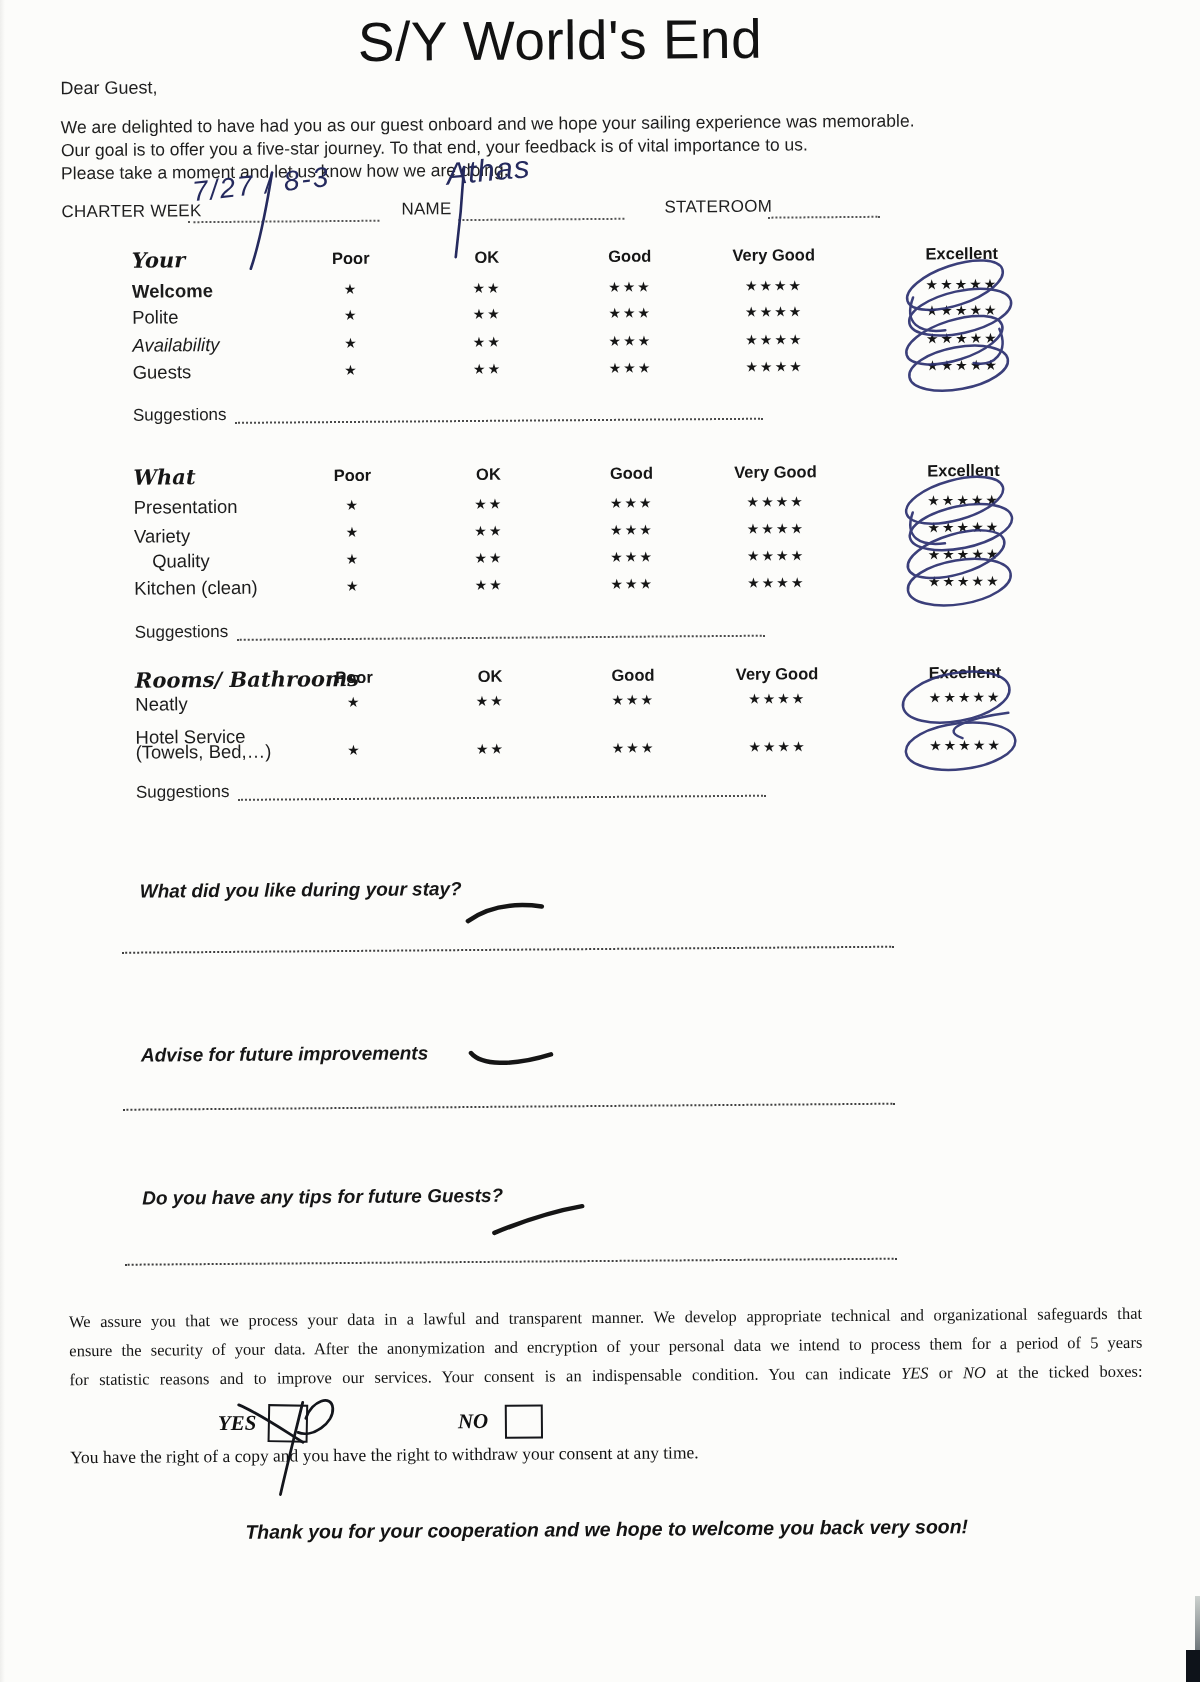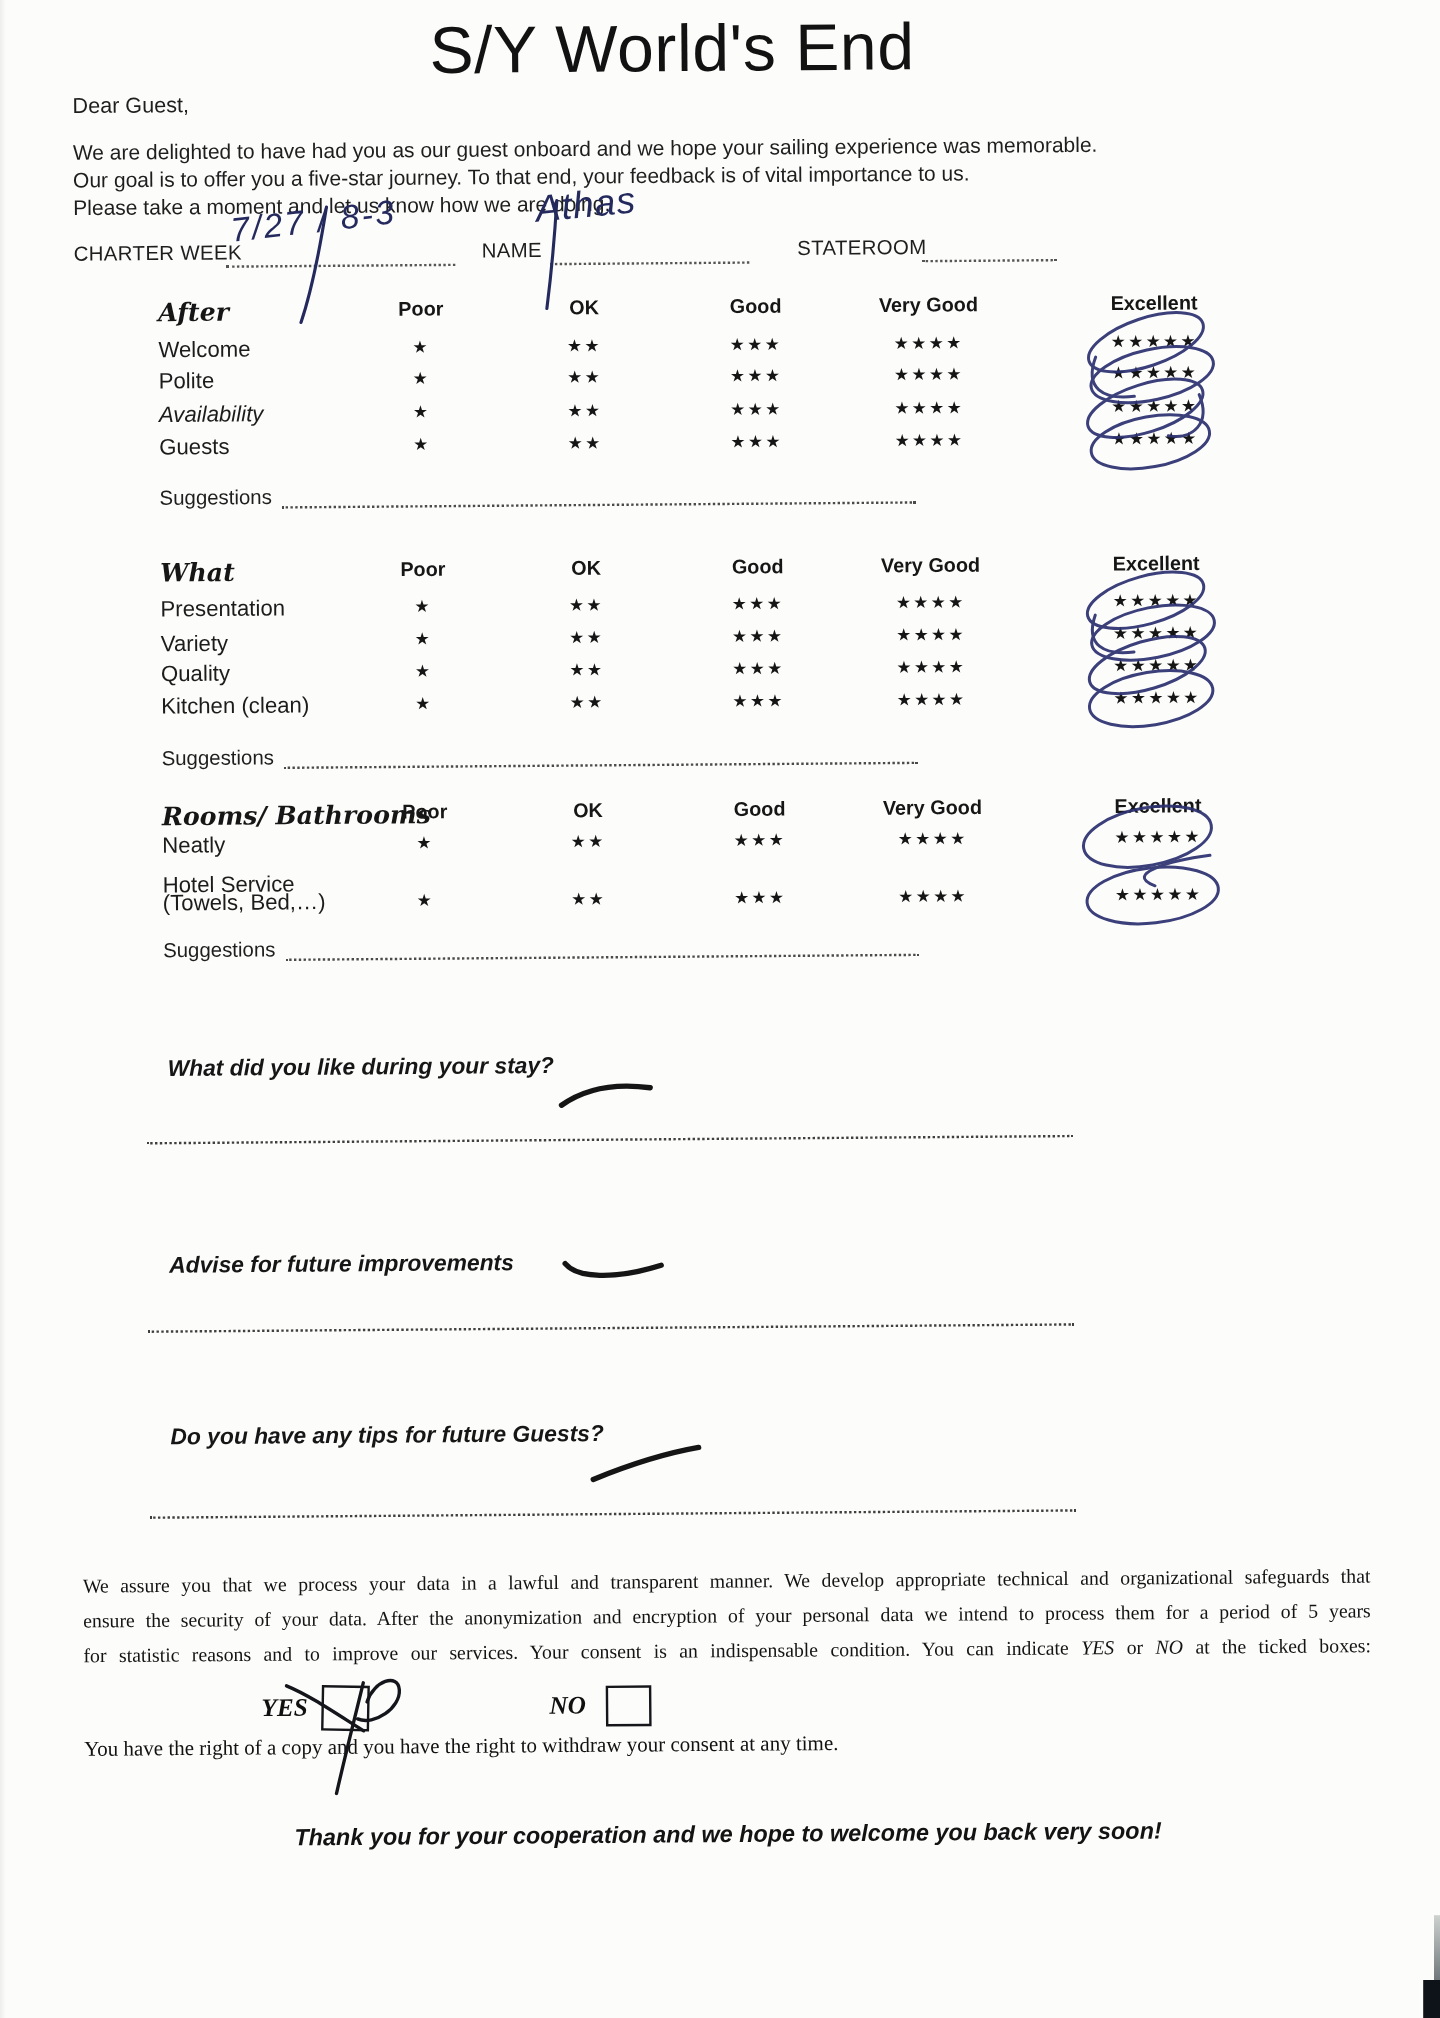--- a/index.html
+++ b/index.html
@@ -58,27 +58,27 @@
     <div class="abs fieldlabel" style="left:65px">CHARTER WEEK</div>
     <div class="abs dotseg" style="left:192px;width:191px"></div>
     <div class="abs fieldlabel" style="left:405px">NAME</div>
     <div class="abs dotseg" style="left:462px;width:166px"></div>
     <div class="abs fieldlabel" style="left:668px">STATEROOM</div>
     <div class="abs dotseg" style="left:772px;width:112px"></div>
     <div class="abs hand hw-week">7/27 / 8-3</div>
     <div class="abs hand hw-name">Athas</div>
 
     <div class="abs sec" id="sec-0" style="top:244px">
-        <div class="sec-title">After</div>
+        <div class="sec-title">Your</div>
         <div class="col-head" style="left: 149px; top: 3px;">Poor</div>
         <div class="col-head" style="left: 285px; top: 3px;">OK</div>
         <div class="col-head" style="left: 428px; top: 3px;">Good</div>
         <div class="col-head" style="left: 572px; top: 3px;">Very Good</div>
         <div class="col-head" style="left: 760px; top: 3px;">Excellent</div>
-        <div class="row-label" style="top: 33px;">Welcome</div>
+        <div class="row-label" style="top: 33px; font-weight: bold;">Welcome</div>
         <div class="star-cell" style="left: 149px; top: 35px;">★</div>
         <div class="star-cell" style="left: 285px; top: 35px;">★★</div>
         <div class="star-cell" style="left: 428px; top: 35px;">★★★</div>
         <div class="star-cell" style="left: 572px; top: 35px;">★★★★</div>
         <div class="star-cell" style="left: 760px; top: 35px;">★★★★★</div>
         <div class="row-label" style="top: 59px;">Polite</div>
         <div class="star-cell" style="left: 149px; top: 61px;">★</div>
         <div class="star-cell" style="left: 285px; top: 61px;">★★</div>
         <div class="star-cell" style="left: 428px; top: 61px;">★★★</div>
         <div class="star-cell" style="left: 572px; top: 61px;">★★★★</div>
@@ -113,21 +113,21 @@
         <div class="star-cell" style="left: 285px; top: 34px;">★★</div>
         <div class="star-cell" style="left: 428px; top: 34px;">★★★</div>
         <div class="star-cell" style="left: 572px; top: 34px;">★★★★</div>
         <div class="star-cell" style="left: 760px; top: 34px;">★★★★★</div>
         <div class="row-label" style="top: 61px;">Variety</div>
         <div class="star-cell" style="left: 149px; top: 61px;">★</div>
         <div class="star-cell" style="left: 285px; top: 61px;">★★</div>
         <div class="star-cell" style="left: 428px; top: 61px;">★★★</div>
         <div class="star-cell" style="left: 572px; top: 61px;">★★★★</div>
         <div class="star-cell" style="left: 760px; top: 61px;">★★★★★</div>
-        <div class="row-label" style="top: 86px;">Quality</div>
+        <div class="row-label" style="top: 86px; margin-left: 18px;">Quality</div>
         <div class="star-cell" style="left: 149px; top: 88px;">★</div>
         <div class="star-cell" style="left: 285px; top: 88px;">★★</div>
         <div class="star-cell" style="left: 428px; top: 88px;">★★★</div>
         <div class="star-cell" style="left: 572px; top: 88px;">★★★★</div>
         <div class="star-cell" style="left: 760px; top: 88px;">★★★★★</div>
         <div class="row-label" style="top: 113px;">Kitchen (clean)</div>
         <div class="star-cell" style="left: 149px; top: 115px;">★</div>
         <div class="star-cell" style="left: 285px; top: 115px;">★★</div>
         <div class="star-cell" style="left: 428px; top: 115px;">★★★</div>
         <div class="star-cell" style="left: 572px; top: 115px;">★★★★</div>

